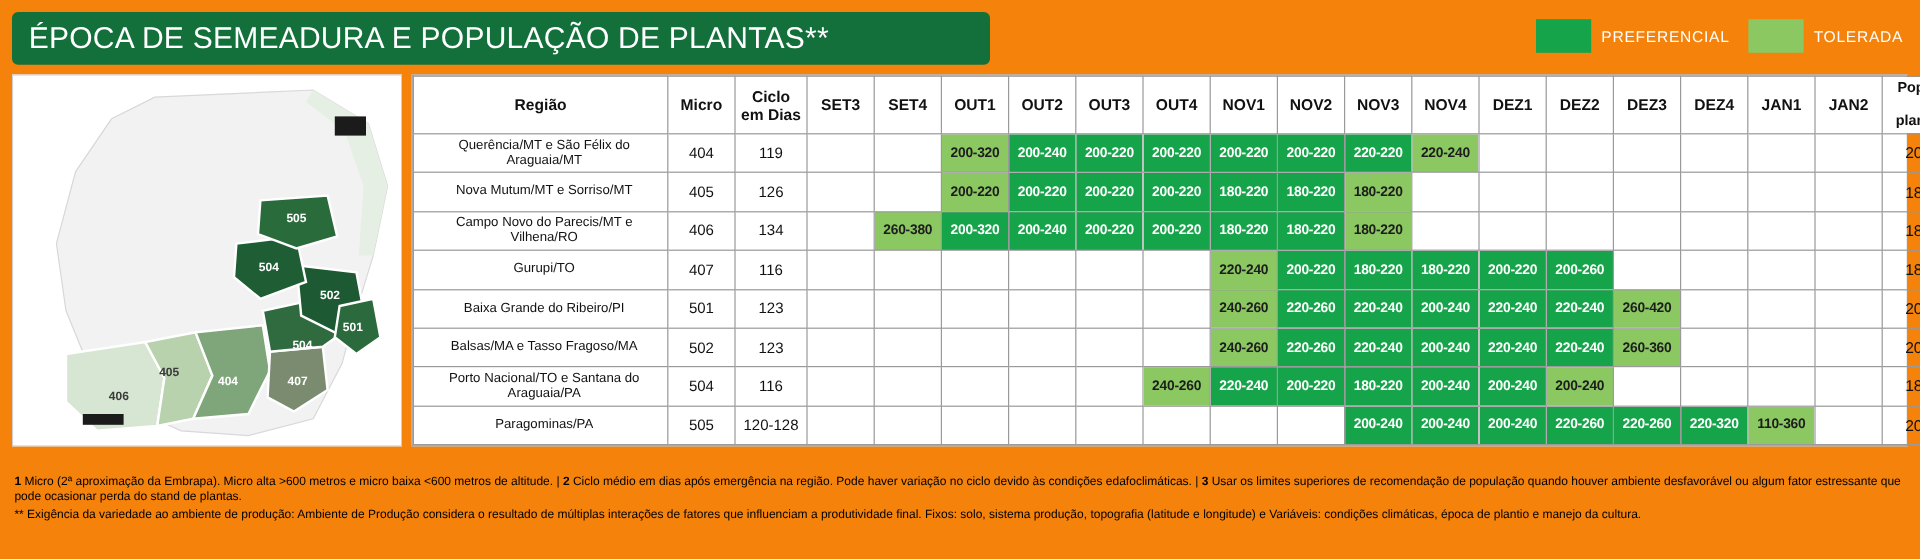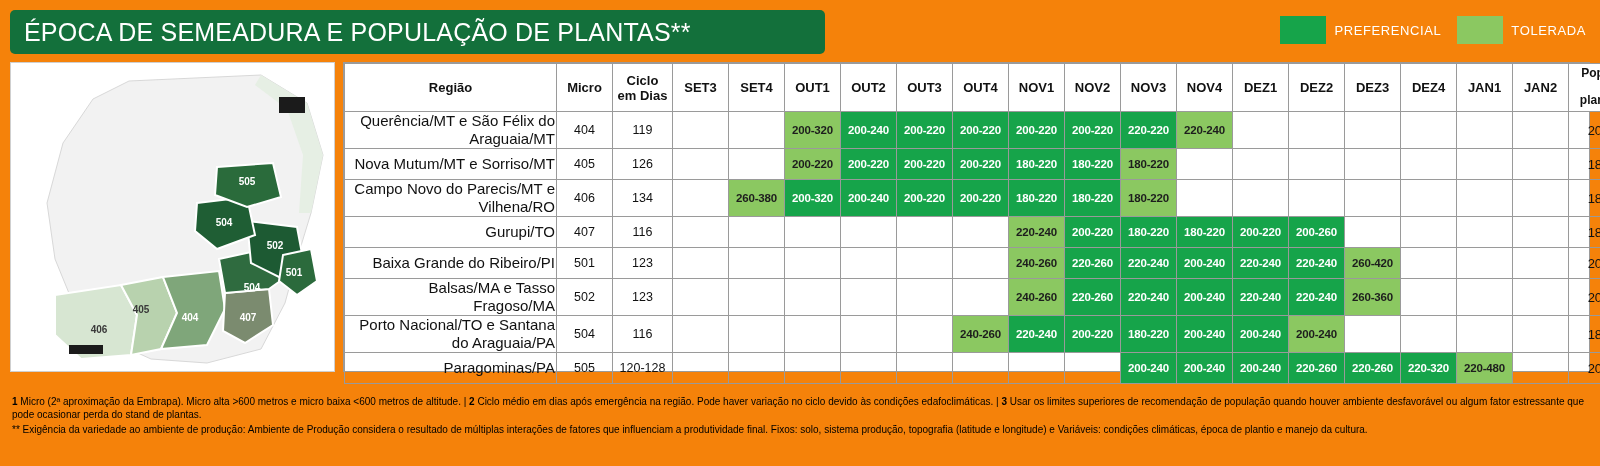--- a/index.html
+++ b/index.html
@@ -79,21 +79,21 @@
     height:48px;
     background:#ffffff;
   }
   th.region-h { width:212px; }
   th.micro-h  { width:56px; }
   th.ciclo-h  { width:60px; }
   th.month-h  { width:56px; }
   th.pop-h    { width:86px; font-size:12px; line-height:1.15; }
 
   td.region {
-    text-align:right; padding-left:7px; font-size:15px; line-height:1.2;
+    text-align:center; padding-left:7px; font-size:11px; line-height:1.2;
   }
   td.cell { font-size:11.5px; letter-spacing:-.2px; }
   td.pop { font-size:13px; }
   tbody tr { height:31px; }
 
   .pref { background:#16A44A; color:#ffffff; font-weight:bold; }
   .tol  { background:#8BC861; color:#1d1d1d; font-weight:bold; }
 
   
   .notes {
@@ -365,21 +365,21 @@
             <td class="cell"></td>
             <td class="cell"></td>
             <td class="cell"></td>
             <td class="cell"></td>
             <td class="cell pref">200-240</td>
             <td class="cell pref">200-240</td>
             <td class="cell pref">200-240</td>
             <td class="cell pref">220-260</td>
             <td class="cell pref">220-260</td>
             <td class="cell pref">220-320</td>
-            <td class="cell tol">220-480</td>
+            <td class="cell tol">110-360</td>
             <td class="cell"></td>
             <td class="pop">200-360</td>
           </tr>
         </tbody>
     </table>
   </div>
 
   <div class="notes">
     <p>
       <b>1</b><span> Micro (2ª aproximação da Embrapa). Micro alta &gt;600 metros e micro baixa &lt;600 metros de altitude. | </span><b>2</b><span> Ciclo médio em dias após emergência na região. Pode haver variação no ciclo devido às condições edafoclimáticas. | </span><b>3</b><span> Usar os limites superiores de recomendação de população quando houver ambiente desfavorável ou algum fator estressante que pode ocasionar perda do stand de plantas.</span>

